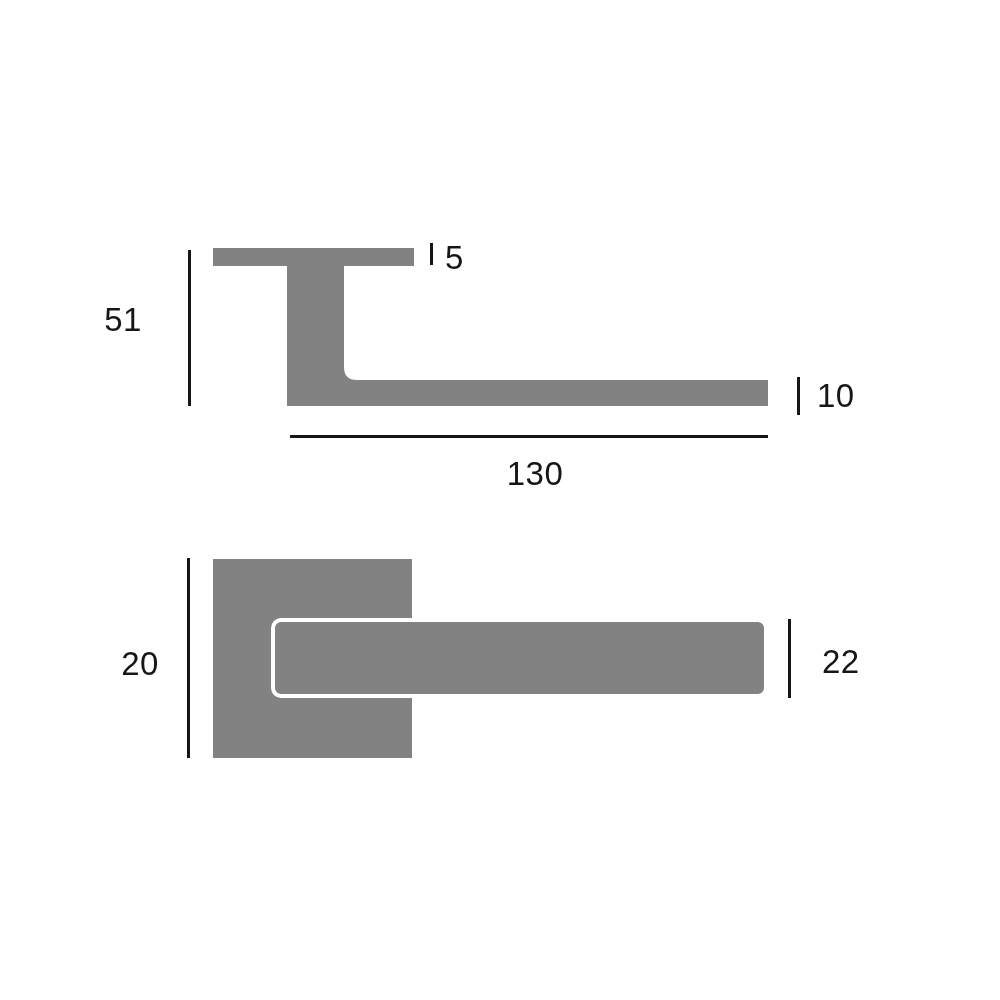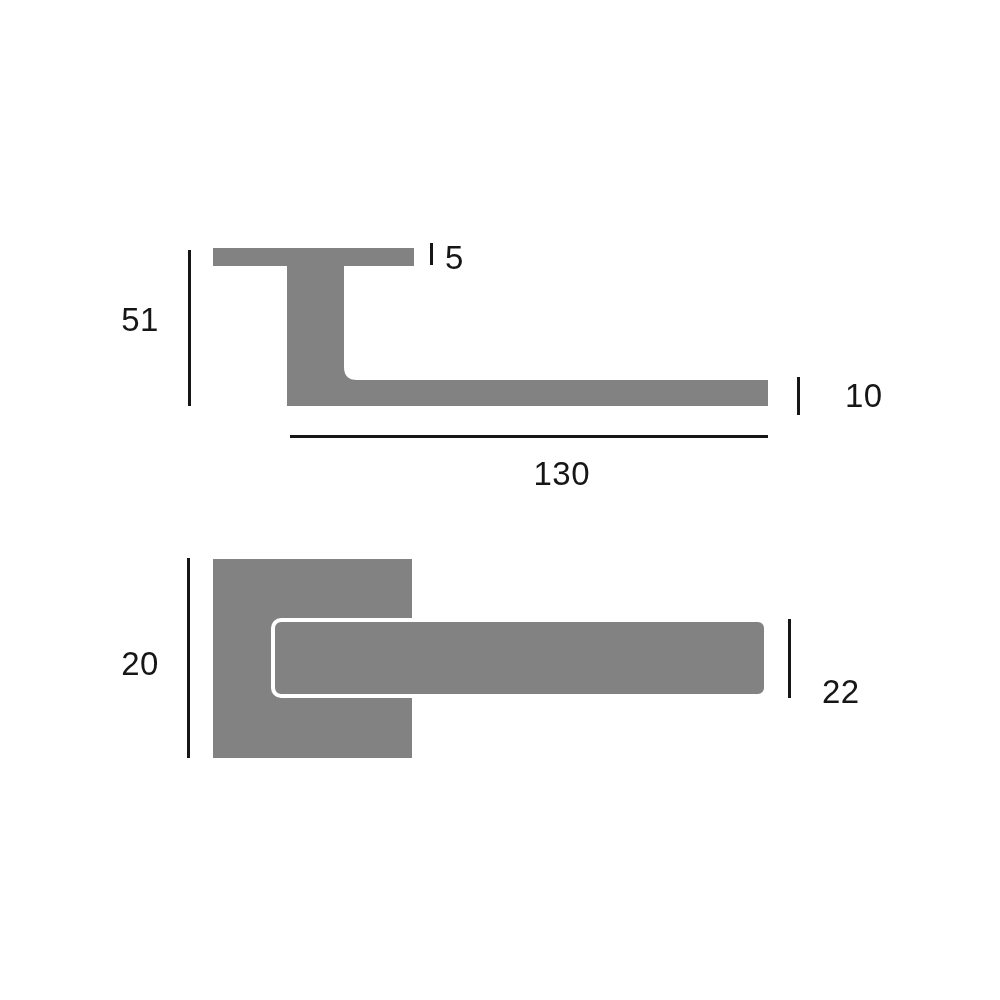--- a/index.html
+++ b/index.html
@@ -39,26 +39,26 @@
     border-radius:10px;
   }
   
   .dim-51-line{left:188px;top:250px;width:2.5px;height:156px;}
   .dim-5-tick{left:430px;top:243px;width:2.5px;height:22px;}
   .dim-130-line{left:290px;top:435px;width:478px;height:2.5px;}
   .dim-10-tick{left:797px;top:377px;width:2.5px;height:38px;}
   .dim-50-line{left:187px;top:558px;width:2.5px;height:200px;}
   .dim-22-tick{left:788px;top:619px;width:2.5px;height:79px;}
   
-  .dim-51-label{left:110px;top:303px;width:60px;}
+  .dim-51-label{left:93px;top:303px;width:60px;}
   .dim-5-label{left:445px;top:241px;}
-  .dim-130-label{left:480px;top:457px;width:110px;text-align:right;}
-  .dim-10-label{left:817px;top:379px;margin-left:28px;}
+  .dim-130-label{left:480px;top:457px;width:110px;}
+  .dim-10-label{left:817px;top:379px;}
   .dim-50-label{left:110px;top:647px;width:60px;}
-  .dim-22-label{left:822px;top:645px;margin-top:30px;}
+  .dim-22-label{left:822px;top:645px;}
 </style>
 </head>
 <body>
 
 <div class="canvas">
 
   <div class="shape rose-profile"></div>
 
   <svg class="lever-svg" width="481" height="140" viewBox="0 0 481 140" aria-hidden="true">
     <path d="M0,0 L57,0 L57,101 Q57,114 70,114 L481,114 L481,140 L0,140 Z" style="fill:var(--shape-fill)"></path>

